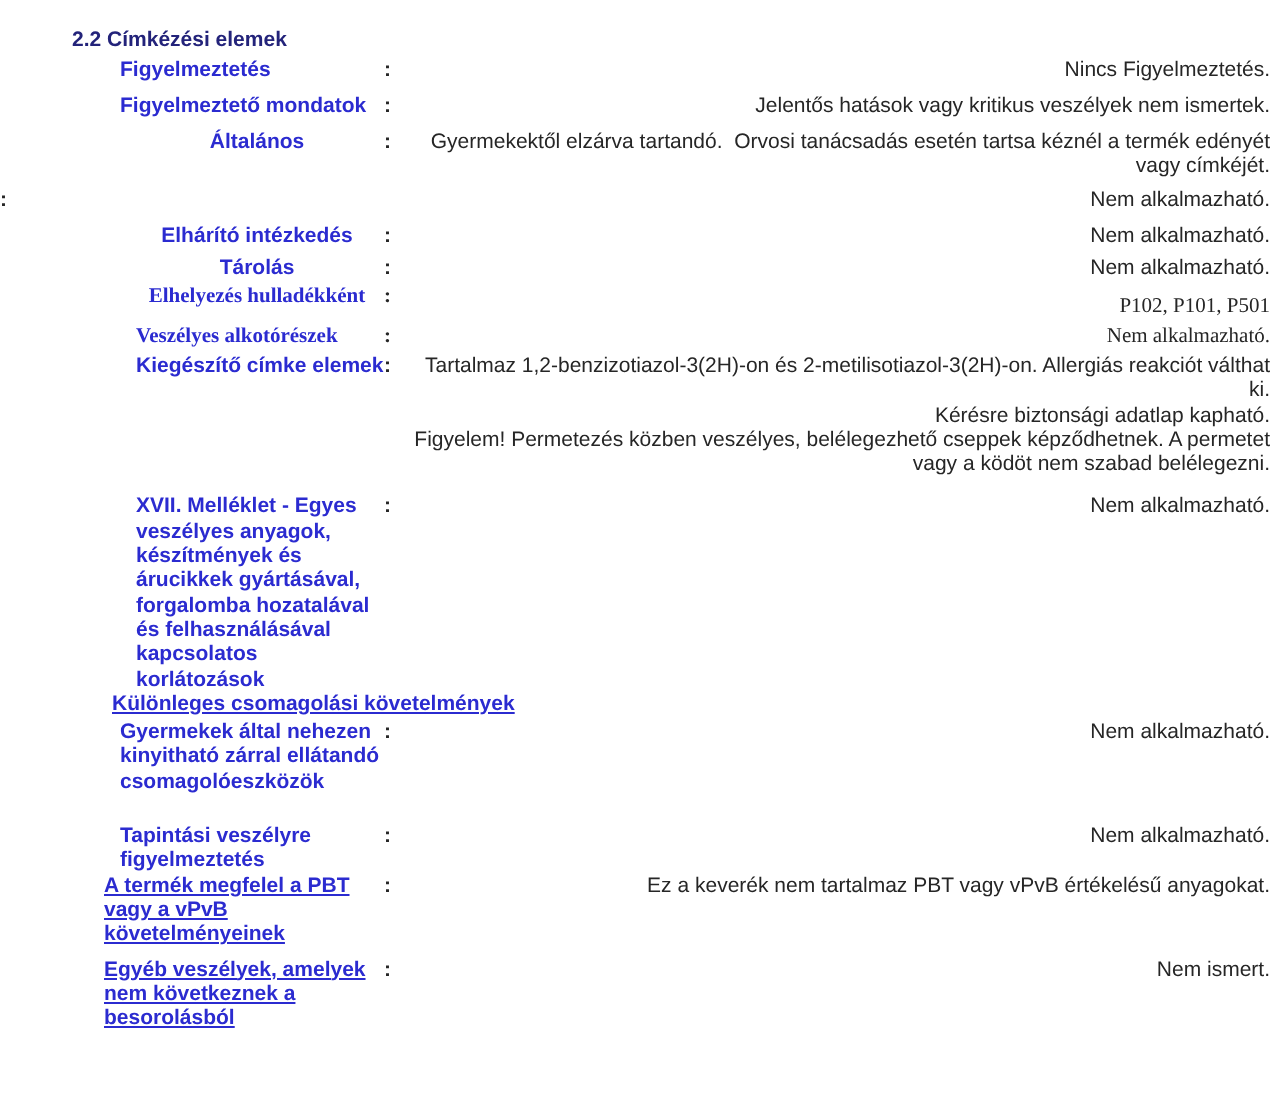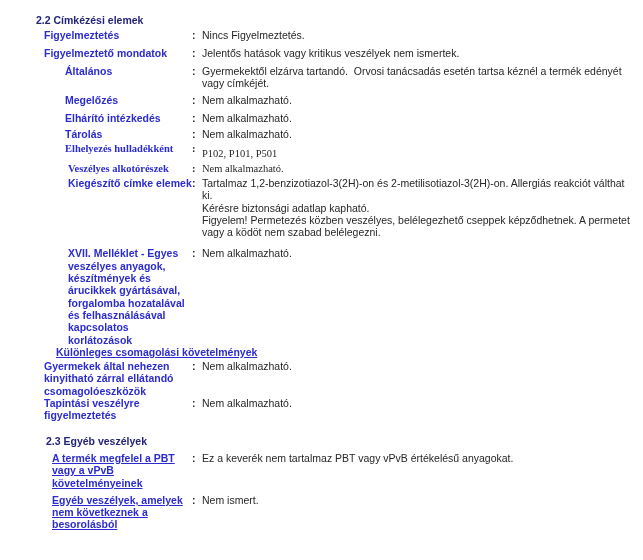--- a/index.html
+++ b/index.html
@@ -37,45 +37,45 @@
     margin-bottom: 5px;
   }
   .label {
     box-sizing: border-box;
     width: 192px;
     flex-shrink: 0;
     font-weight: bold;
     color: #2b2bd0;
     padding-right: 2px;
   }
-  .ind-a .label { padding-left: 44px; }
-  .ind-b .label { padding-left: 65px; }
+  .ind-a .label { padding-left: 60px; }
+  .ind-b .label { padding-left: 65px; text-align: center; }
   .ind-c .label { padding-left: 68px; }
   .ind-d .label { padding-left: 52px; text-decoration: underline; }
   .nowrap .label { white-space: nowrap; padding-right: 0; }
   .colon {
     width: 10px;
     flex-shrink: 0;
     font-weight: bold;
     color: #262626;
   }
   .value {
     flex: 1;
     padding-right: 8px;
   }
-  .value p { margin: 0; }
+  .value p { margin: 0; text-align: right; }
   .value p.gap { margin-top: 5px; }
   .subheading {
     font-weight: bold;
     color: #2b2bd0;
     text-decoration: underline;
     margin: 0 0 2px 56px;
   }
   .mb0 { margin-bottom: 0; }
-  .mb1 { margin-bottom: 0; }
+  .mb1 { margin-bottom: 15px; }
   .mb2 { margin-bottom: 2px; font-family: Liberation Serif, serif; }
   .mb3 { margin-bottom: 3px; }
   .mb4 { margin-bottom: 4px; }
   .mb6 { margin-bottom: 6px; }
   .mb9 { margin-bottom: 9px; }
 </style>
 </head>
 <body>
 
 <div class="page">
@@ -100,21 +100,20 @@
 
   <div class="row ind-b nowrap">
     <div class="label">Általános</div>
     <div class="colon">:</div>
     <div class="value">
       <p>Gyermekektől elzárva tartandó.&nbsp; Orvosi tanácsadás esetén tartsa kéznél a termék edényét vagy címkéjét.</p>
     </div>
   </div>
 
   <div class="row ind-b nowrap">
-    <div class="label">Megelőzés</div>
     <div class="colon">:</div>
     <div class="value">
       <p>Nem alkalmazható.</p>
     </div>
   </div>
 
   <div class="row ind-b nowrap mb4">
     <div class="label">Elhárító intézkedés</div>
     <div class="colon">:</div>
     <div class="value">
@@ -175,21 +174,20 @@
   </div>
 
   <div class="row ind-a mb0">
     <div class="label">Tapintási veszélyre figyelmeztetés</div>
     <div class="colon">:</div>
     <div class="value">
       <p>Nem alkalmazható.</p>
     </div>
   </div>
 
-  <div class="sec-heading h23">2.3 Egyéb veszélyek</div>
 
   <div class="row ind-d">
     <div class="label">A termék megfelel a PBT vagy a vPvB követelményeinek</div>
     <div class="colon">:</div>
     <div class="value">
       <p>Ez a keverék nem tartalmaz PBT vagy vPvB értékelésű anyagokat.</p>
     </div>
   </div>
 
   <div class="row ind-d mb0">

